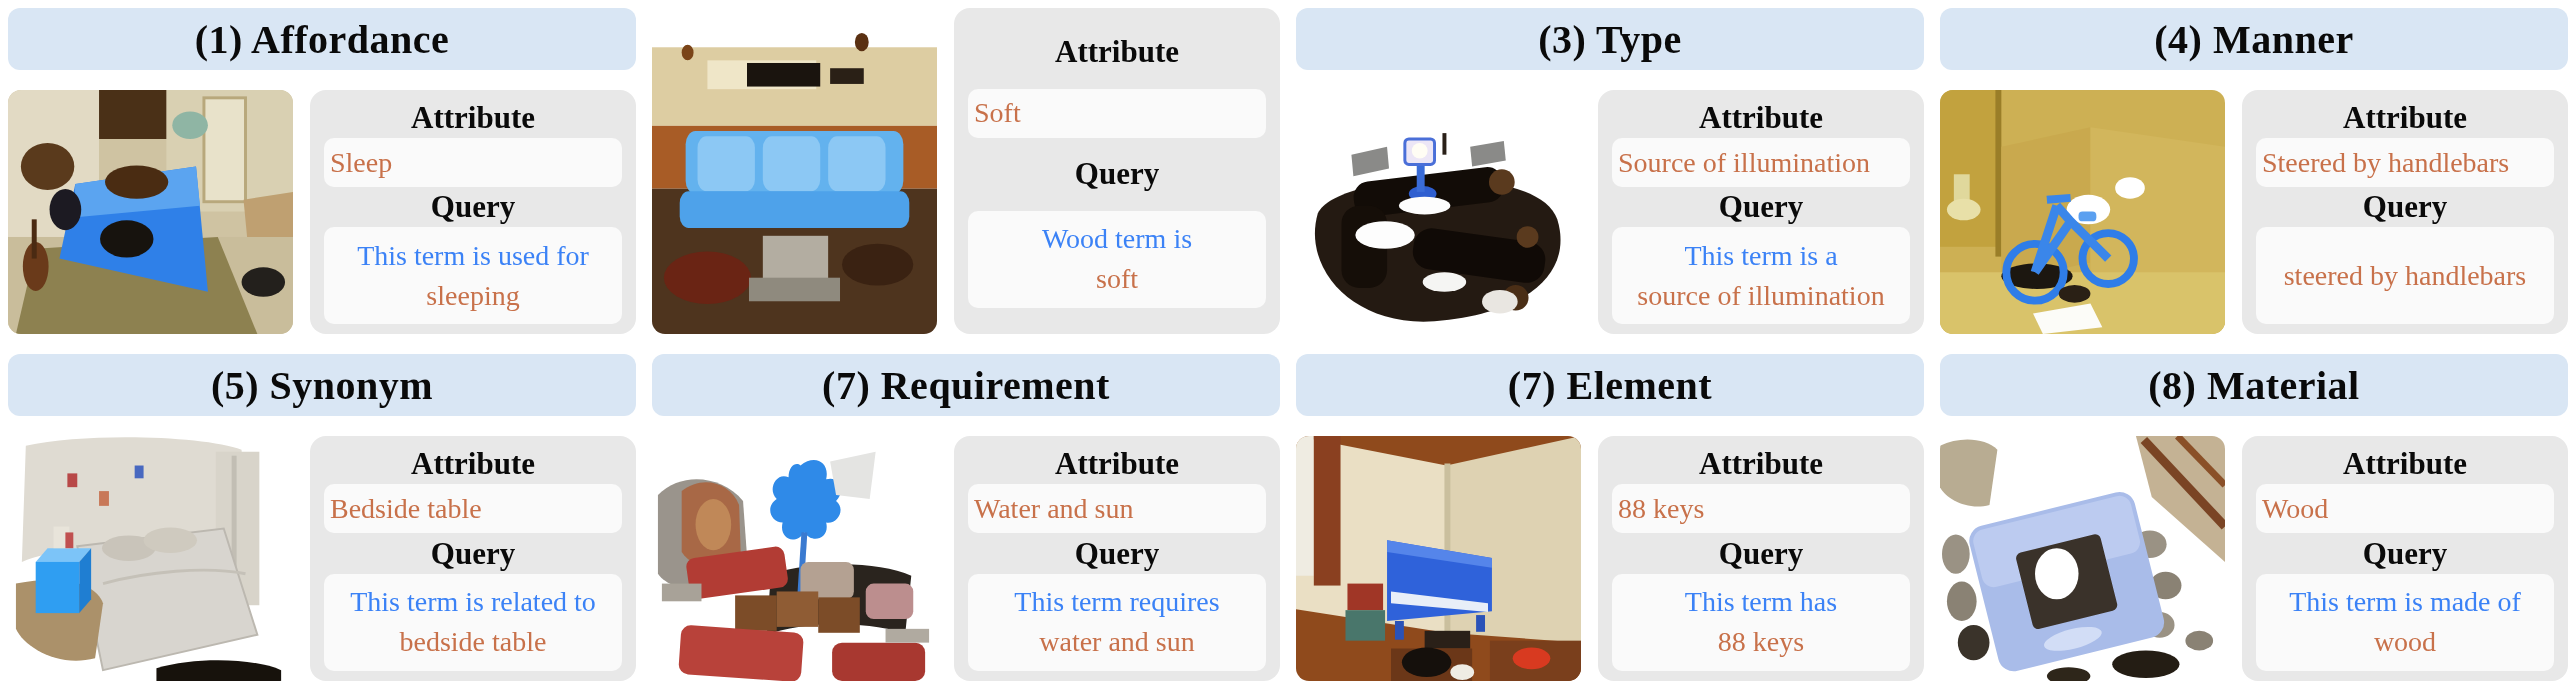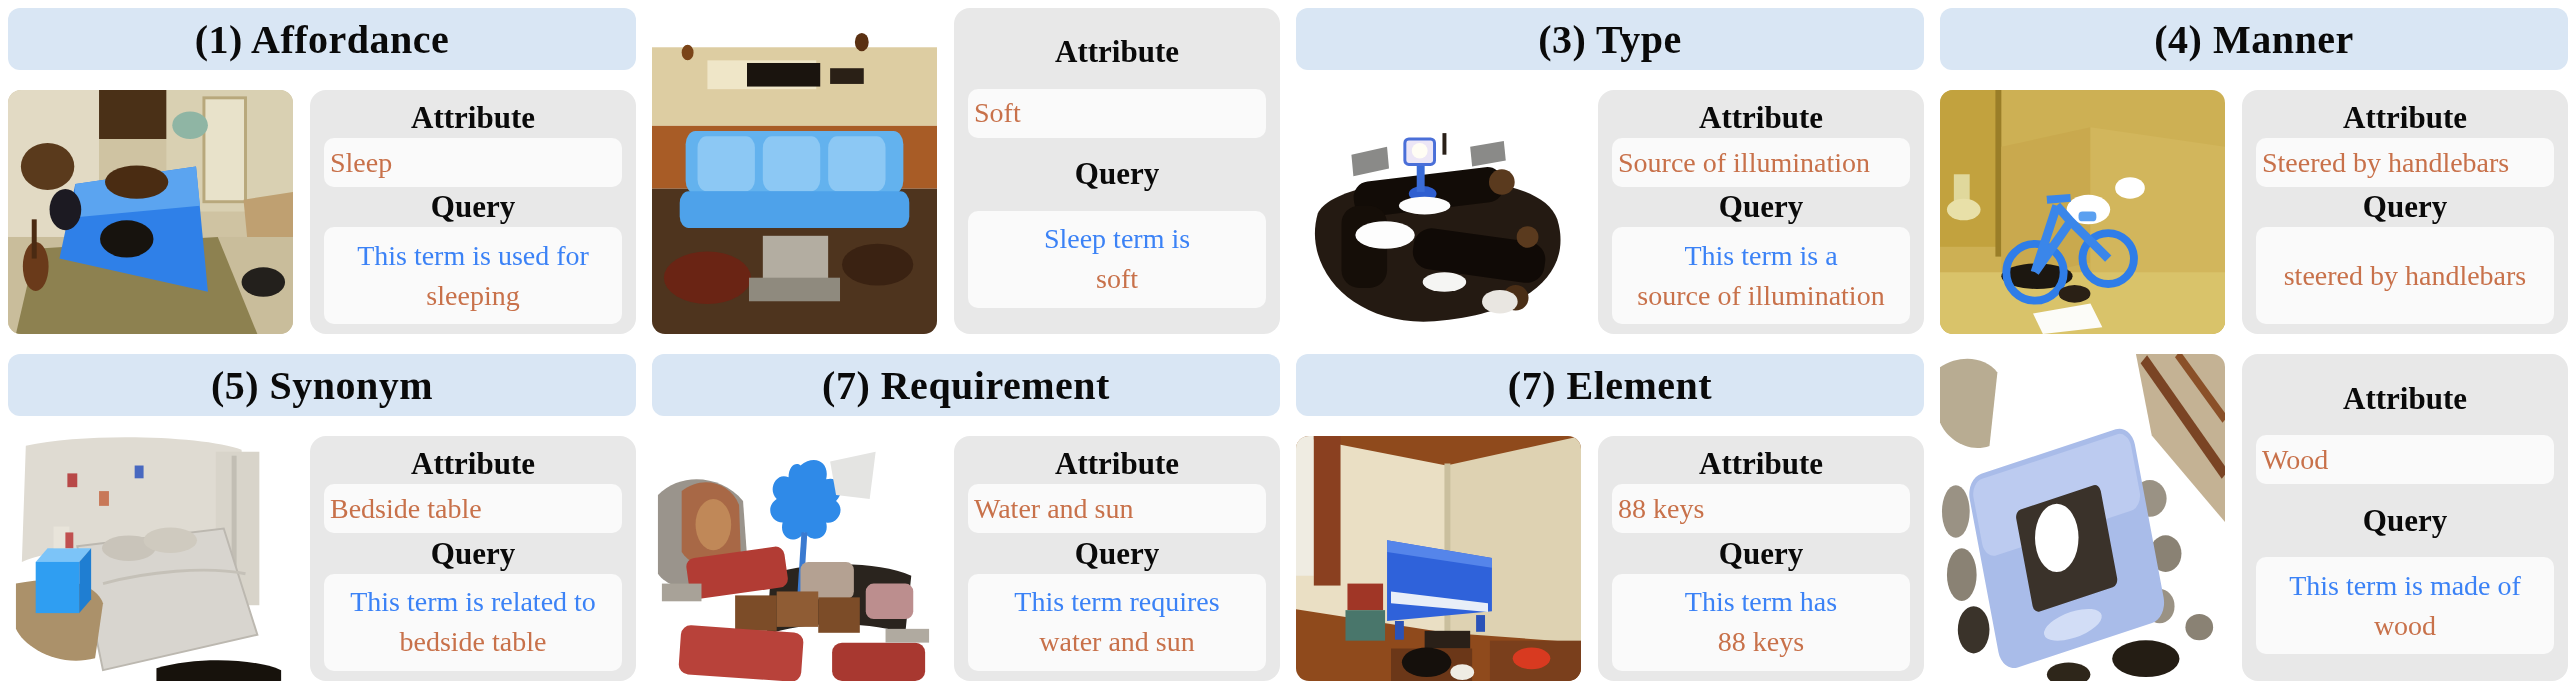--- a/index.html
+++ b/index.html
@@ -122,21 +122,21 @@
             <rect x="98" y="206" width="92" height="18" fill="#8f8a7e"></rect>
           </svg>
         </div>
         <div class="card">
           <div class="card-heading">Attribute</div>
           <div class="value-box">
             <span>Soft</span>
           </div>
           <div class="card-heading">Query</div>
           <div class="query-box">
-            <span class="query-prefix">Sleep term is</span>
+            <span class="query-prefix">Wood term is</span>
             <span class="query-highlight">soft</span>
           </div>
         </div>
       </div>
     </div>
 
     <div class="panel">
       <div class="banner">
         <span>(3) Type</span>
       </div>
@@ -348,20 +348,23 @@
           <div class="card-heading">Query</div>
           <div class="query-box">
             <span class="query-prefix">This term has</span>
             <span class="query-highlight">88 keys</span>
           </div>
         </div>
       </div>
     </div>
 
     <div class="panel">
+      <div class="banner">
+        <span>(8) Material</span>
+      </div>
       <div class="content">
         <div class="scene">
           <svg viewBox="0 0 288 249" preserveAspectRatio="none">
             <rect width="288" height="249" fill="#ffffff"></rect>
             <polygon points="198,0 288,0 288,128 214,62" fill="#c4b294"></polygon>
             <path d="M206,4 L288,92" stroke="#7a4424" stroke-width="9" fill="none"></path>
             <path d="M240,0 L288,50" stroke="#8a5028" stroke-width="7" fill="none"></path>
             <path d="M0,10 C20,0 46,2 58,14 L50,70 C28,76 6,64 0,52 Z" fill="#b8ac92"></path>
             <ellipse cx="16" cy="120" rx="14" ry="20" fill="#9a9284"></ellipse>
             <ellipse cx="22" cy="168" rx="15" ry="20" fill="#8a8274"></ellipse>

